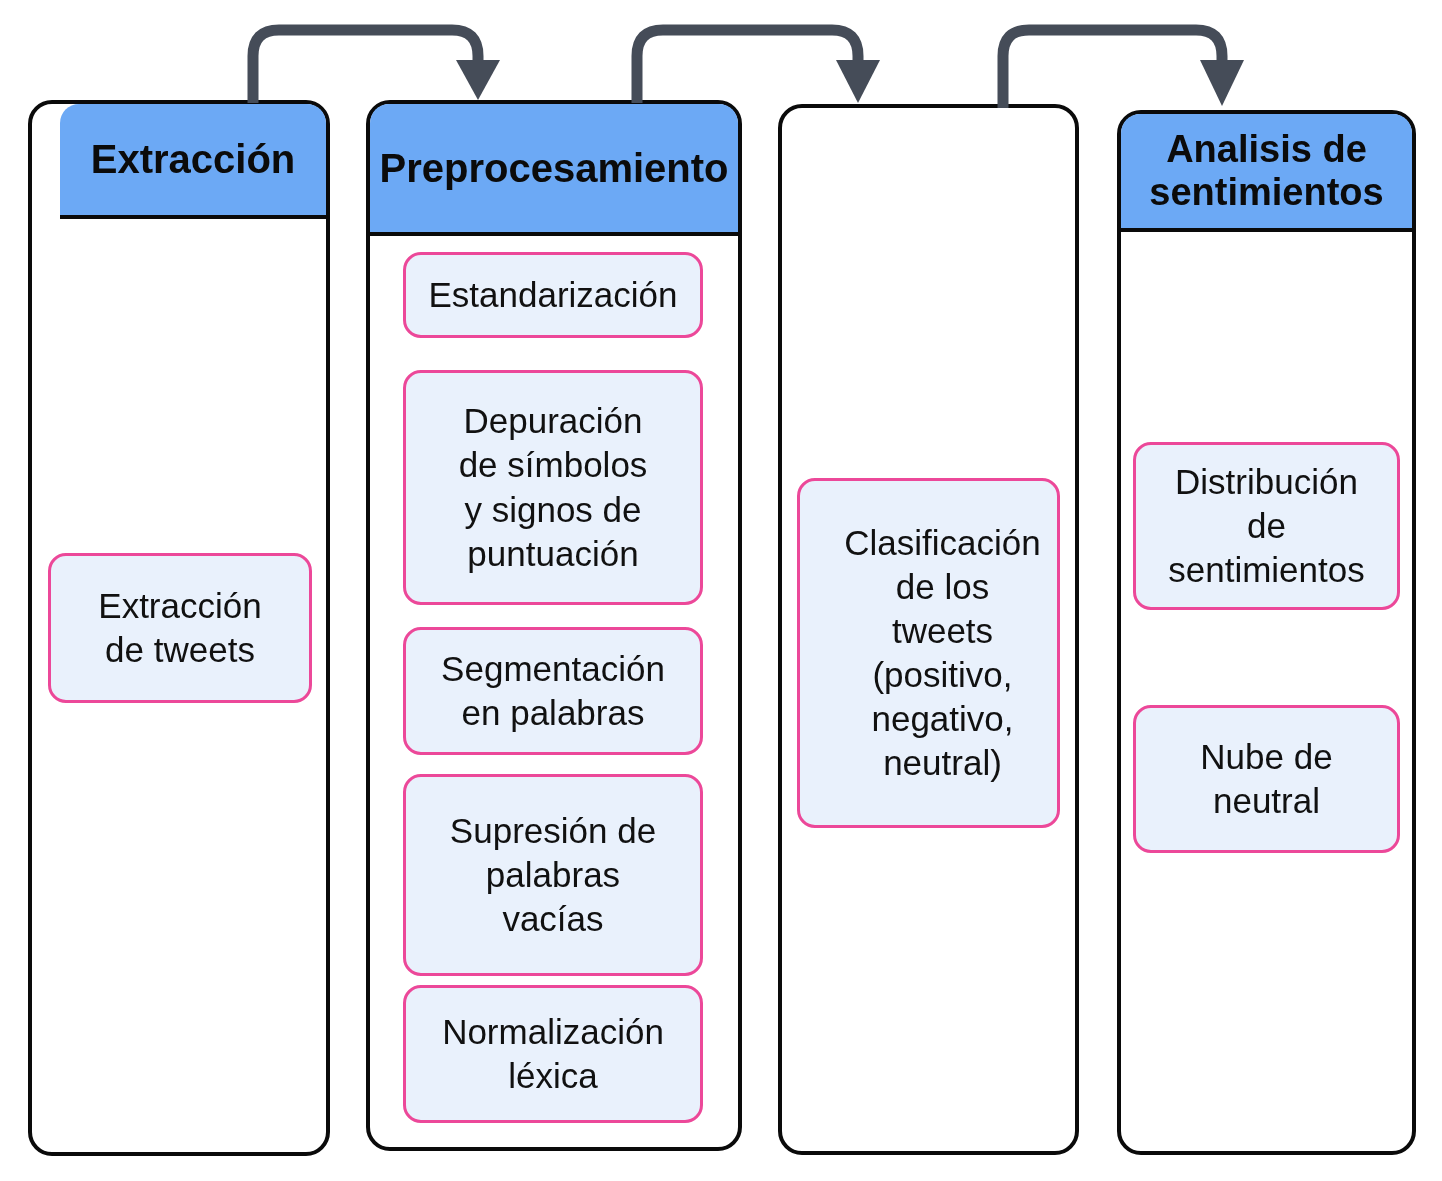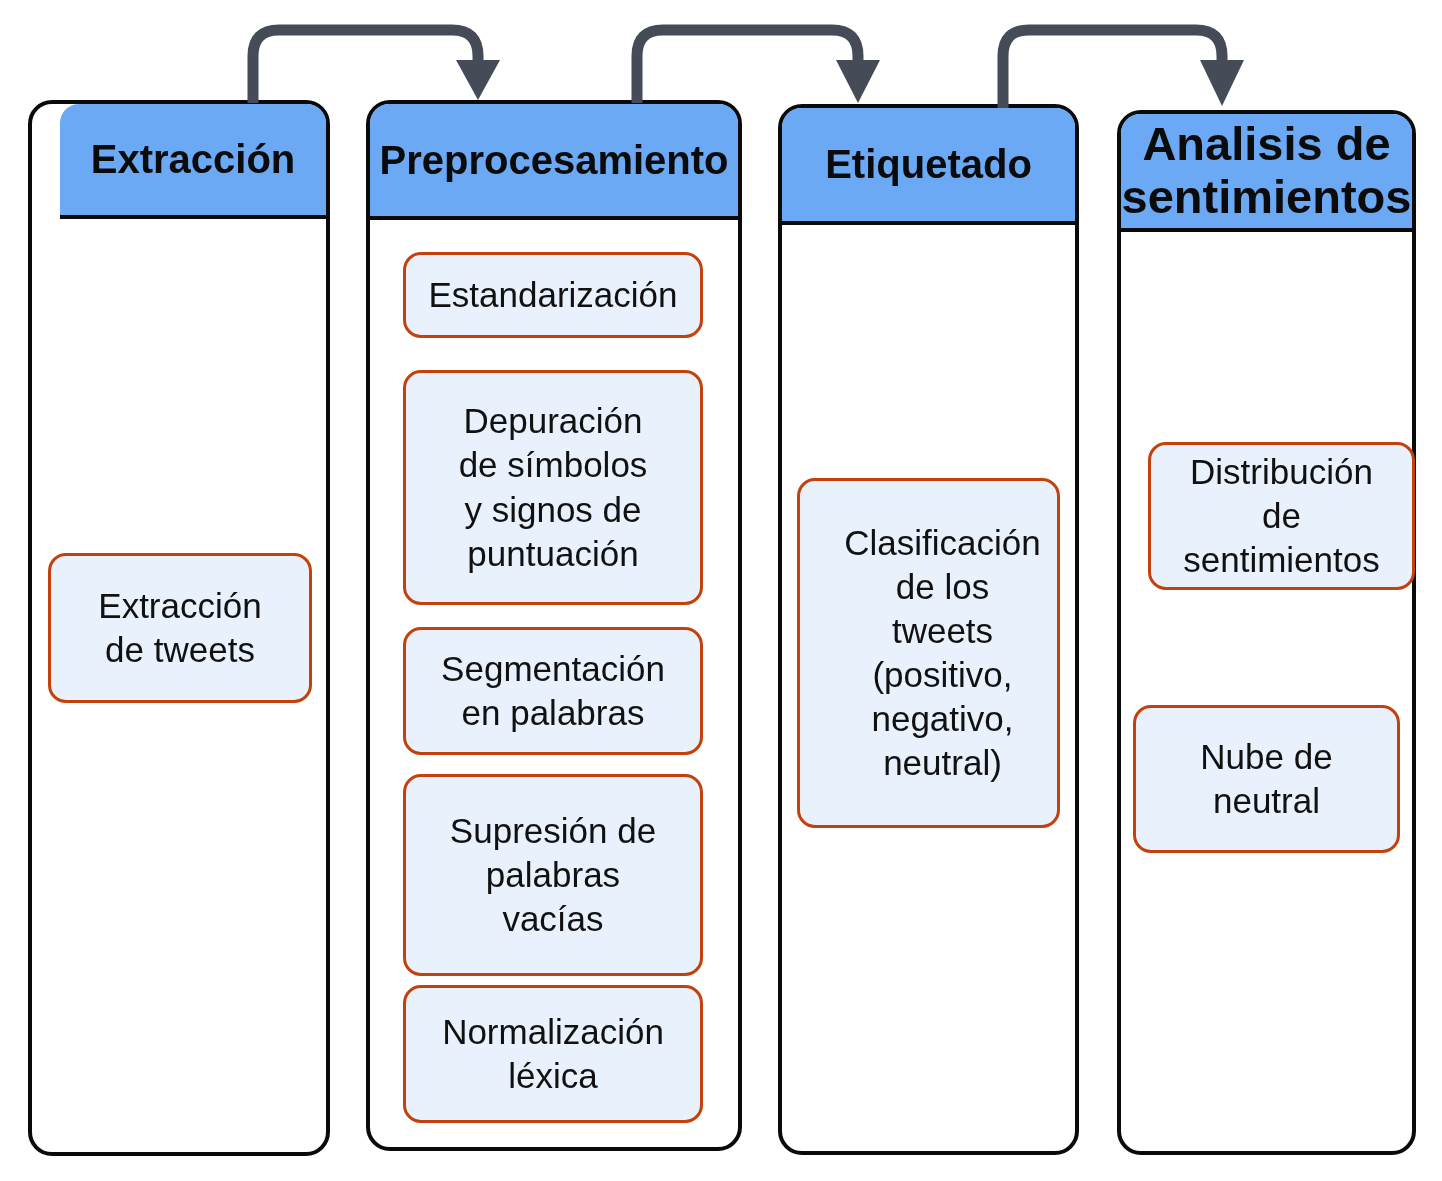--- a/index.html
+++ b/index.html
@@ -24,25 +24,25 @@
     display: flex;
     align-items: center;
     justify-content: center;
     font-weight: bold;
     font-size: 40px;
     color: #0b0b0b;
     text-align: center;
     white-space: pre-line;
     line-height: 1.12;
   }
-  .stage-header.two-line { font-size: 47px; }
+  .stage-header.two-line { font-size: 38px; }
   .step-box {
     position: absolute;
     background: #E9F1FC;
-    border: 3px solid #c2410c;
+    border: 3px solid #ec4899;
     border-radius: 18px;
     display: flex;
     align-items: center;
     justify-content: center;
     font-size: 35px;
     color: #111111;
     text-align: center;
     white-space: pre-line;
     line-height: 1.26;
   }
@@ -78,46 +78,45 @@
   </g>
 </svg>
 
 <div class="stage-column" style="left:28px; top:100px; width:302px; height:1056px;padding-left:28px;">
   <div class="stage-header" style="height:115px;"><span>Extracción</span></div>
   <div class="step-box" style="left:16px; top:449px; width:264px; height:150px;"><span>Extracción
 de tweets</span></div>
 </div>
 
 <div class="stage-column" style="left:366px; top:100px; width:376px; height:1051px;">
-  <div class="stage-header" style="height:116px;"><span>Preprocesamiento</span></div>
+  <div class="stage-header" style="height:132px;"><span>Preprocesamiento</span></div>
   <div class="step-box" style="left:33px; top:148px; width:300px; height:86px;"><span>Estandarización</span></div>
   <div class="step-box" style="left:33px; top:523px; width:300px; height:128px;"><span>Segmentación
 en palabras</span></div>
   <div class="step-box" style="left:33px; top:266px; width:300px; height:235px;"><span>Depuración
 de símbolos
 y signos de
 puntuación</span></div>
   <div class="step-box" style="left:33px; top:670px; width:300px; height:202px;"><span>Supresión de
 palabras
 vacías</span></div>
   <div class="step-box" style="left:33px; top:881px; width:300px; height:138px;"><span>Normalización
 léxica</span></div>
 </div>
 
 <div class="stage-column" style="left:778px; top:104px; width:301px; height:1051px;">
-  <div class="stage-header" style="height:117px;"><span>Etiquetado</span></div>
   <div class="step-box" style="left:15px; top:370px; width:263px; height:350px;padding-left:28px;"><span>Clasificación
 de los
 tweets
 (positivo,
 negativo,
 neutral)</span></div>
 </div>
 
 <div class="stage-column" style="left:1117px; top:110px; width:299px; height:1045px;">
   <div class="stage-header two-line" style="height:118px;"><span>Analisis de
 sentimientos</span></div>
-  <div class="step-box" style="left:12px; top:328px; width:267px; height:148px;margin-left:15px;"><span>Distribución
+  <div class="step-box" style="left:12px; top:328px; width:267px; height:168px;"><span>Distribución
 de
 sentimientos</span></div>
   <div class="step-box" style="left:12px; top:591px; width:267px; height:148px;"><span>Nube de
 neutral</span></div>
 </div>
 
 </body></html>

